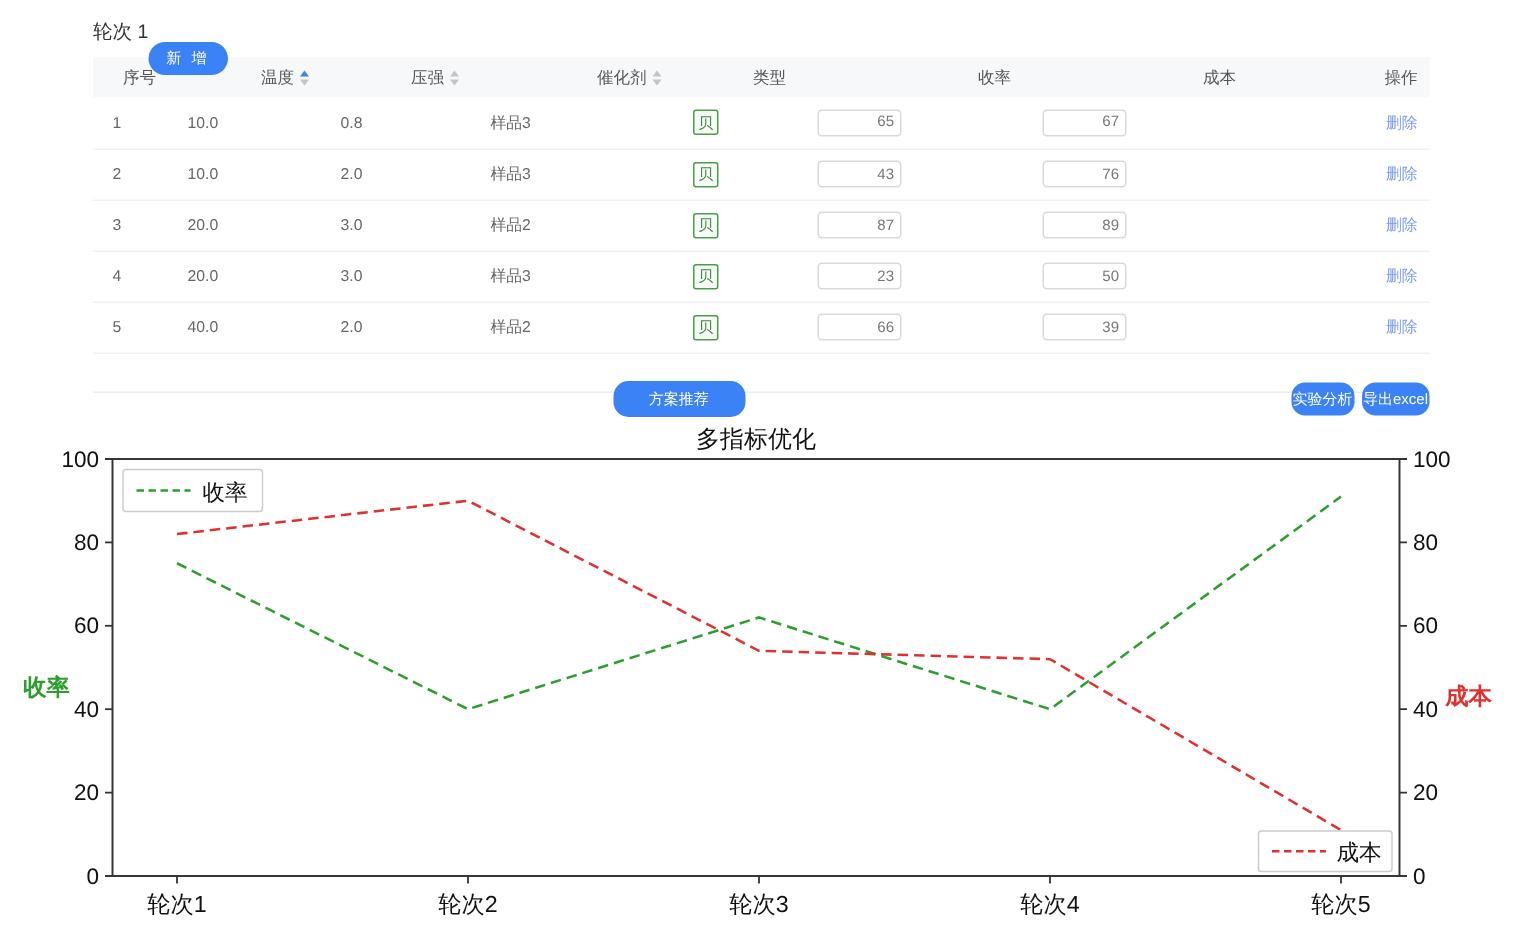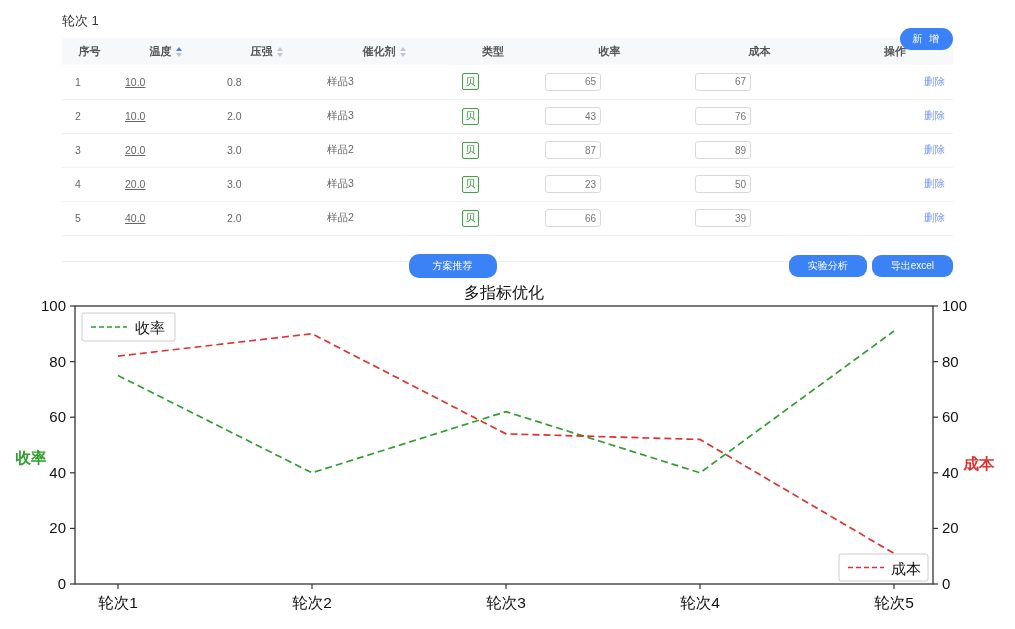--- a/index.html
+++ b/index.html
@@ -2,32 +2,32 @@
 <html><head>
 <meta charset="utf-8">
 <style>
   * { margin:0; padding:0; box-sizing:border-box; }
   html,body { width:1015px; height:629px; background:#fff; overflow:hidden;
     font-family:"Liberation Sans","DejaVu Sans",sans-serif; }
 
   .page { width:1015px; height:629px; position:relative; background:#fff; }
 
   .panel { margin:8px 62px 0 62px; }
-  .panel-header { display:flex; align-items:center; justify-content:space-between; height:26px; margin-bottom:4px; }
+  .panel-header { display:flex; align-items:center; justify-content:flex-start; height:26px; margin-bottom:4px; }
   .round-title { font-size:13px; color:#333; }
   .btn { border:none; cursor:pointer; font-family:inherit; }
   .btn-primary { background:#3b82f6; color:#fff; border-radius:11px; font-size:10px;margin-top:36px; }
   .btn-add { padding:4px 12px; letter-spacing:2px; }
 
   table.exp { width:100%; border-collapse:collapse; table-layout:fixed; }
-  table.exp th { background:#f7f8fa; font-size:11px; font-weight:700; color:#555;
-    text-align:center; padding:6px 8px 6px 13px; height:25px; white-space:nowrap; }
+  table.exp th { background:#f7f8fa; font-size:11px; font-weight:400; color:#555;
+    text-align:right; padding:6px 8px 6px 13px; height:25px; white-space:nowrap; }
   table.exp td { font-size:10.5px; color:#666; padding:0 8px 0 13px; height:34px;
     border-bottom:1px solid #f0f1f3; white-space:nowrap; background:#fff; }
-  td.sorted-col { background:#fafafa;text-decoration:underline; }
+  td.sorted-col { background:#fafafa; }
   th.col-action, td.col-action { text-align:right; padding-right:10px;margin-top:36px; }
 
   .sort-caret { display:inline-flex; flex-direction:column; vertical-align:middle;
     margin-left:4px; line-height:0; }
   .sort-caret i { width:0; height:0; border-left:3.5px solid transparent;
     border-right:3.5px solid transparent; display:block; }
   .sort-caret .up { border-bottom:4px solid #c0c4cc; margin-bottom:2px; }
   .sort-caret .down { border-top:4px solid #c0c4cc; }
   .sort-caret .up.active { border-bottom-color:#3b82f6; }
 
@@ -38,21 +38,21 @@
   .cell-input { width:56px; height:18px; border:1px solid #d9d9d9; border-radius:3px;
     font-size:10px; color:#777; padding:0 4px; font-family:inherit; background:#fff;text-align:right; }
 
   .link-delete { color:#7a9bf0; font-size:10.5px; text-decoration:none; cursor:pointer; }
 
   .table-footer { display:flex; align-items:center; height:26px;
     border-bottom:1px solid #eceef1; }
   .table-footer .spacer { flex:1; }
   .btn-recommend { width:88px; padding:5px 0; border-radius:10px; position:relative; left:-55px; }
   .footer-right { flex:1; display:flex; justify-content:flex-end; gap:5px; }
-  .btn-sm-pill { padding:4px 19px; border-radius:9px; }
+  .btn-sm-pill { padding:4px 1px; border-radius:9px; }
 
   .chart-wrap { margin-top:14px; }
   svg text { font-family:"Liberation Sans","DejaVu Sans",sans-serif; }
 </style>
 </head>
 <body>
 
 <div class="page">
 
   <div class="panel">

